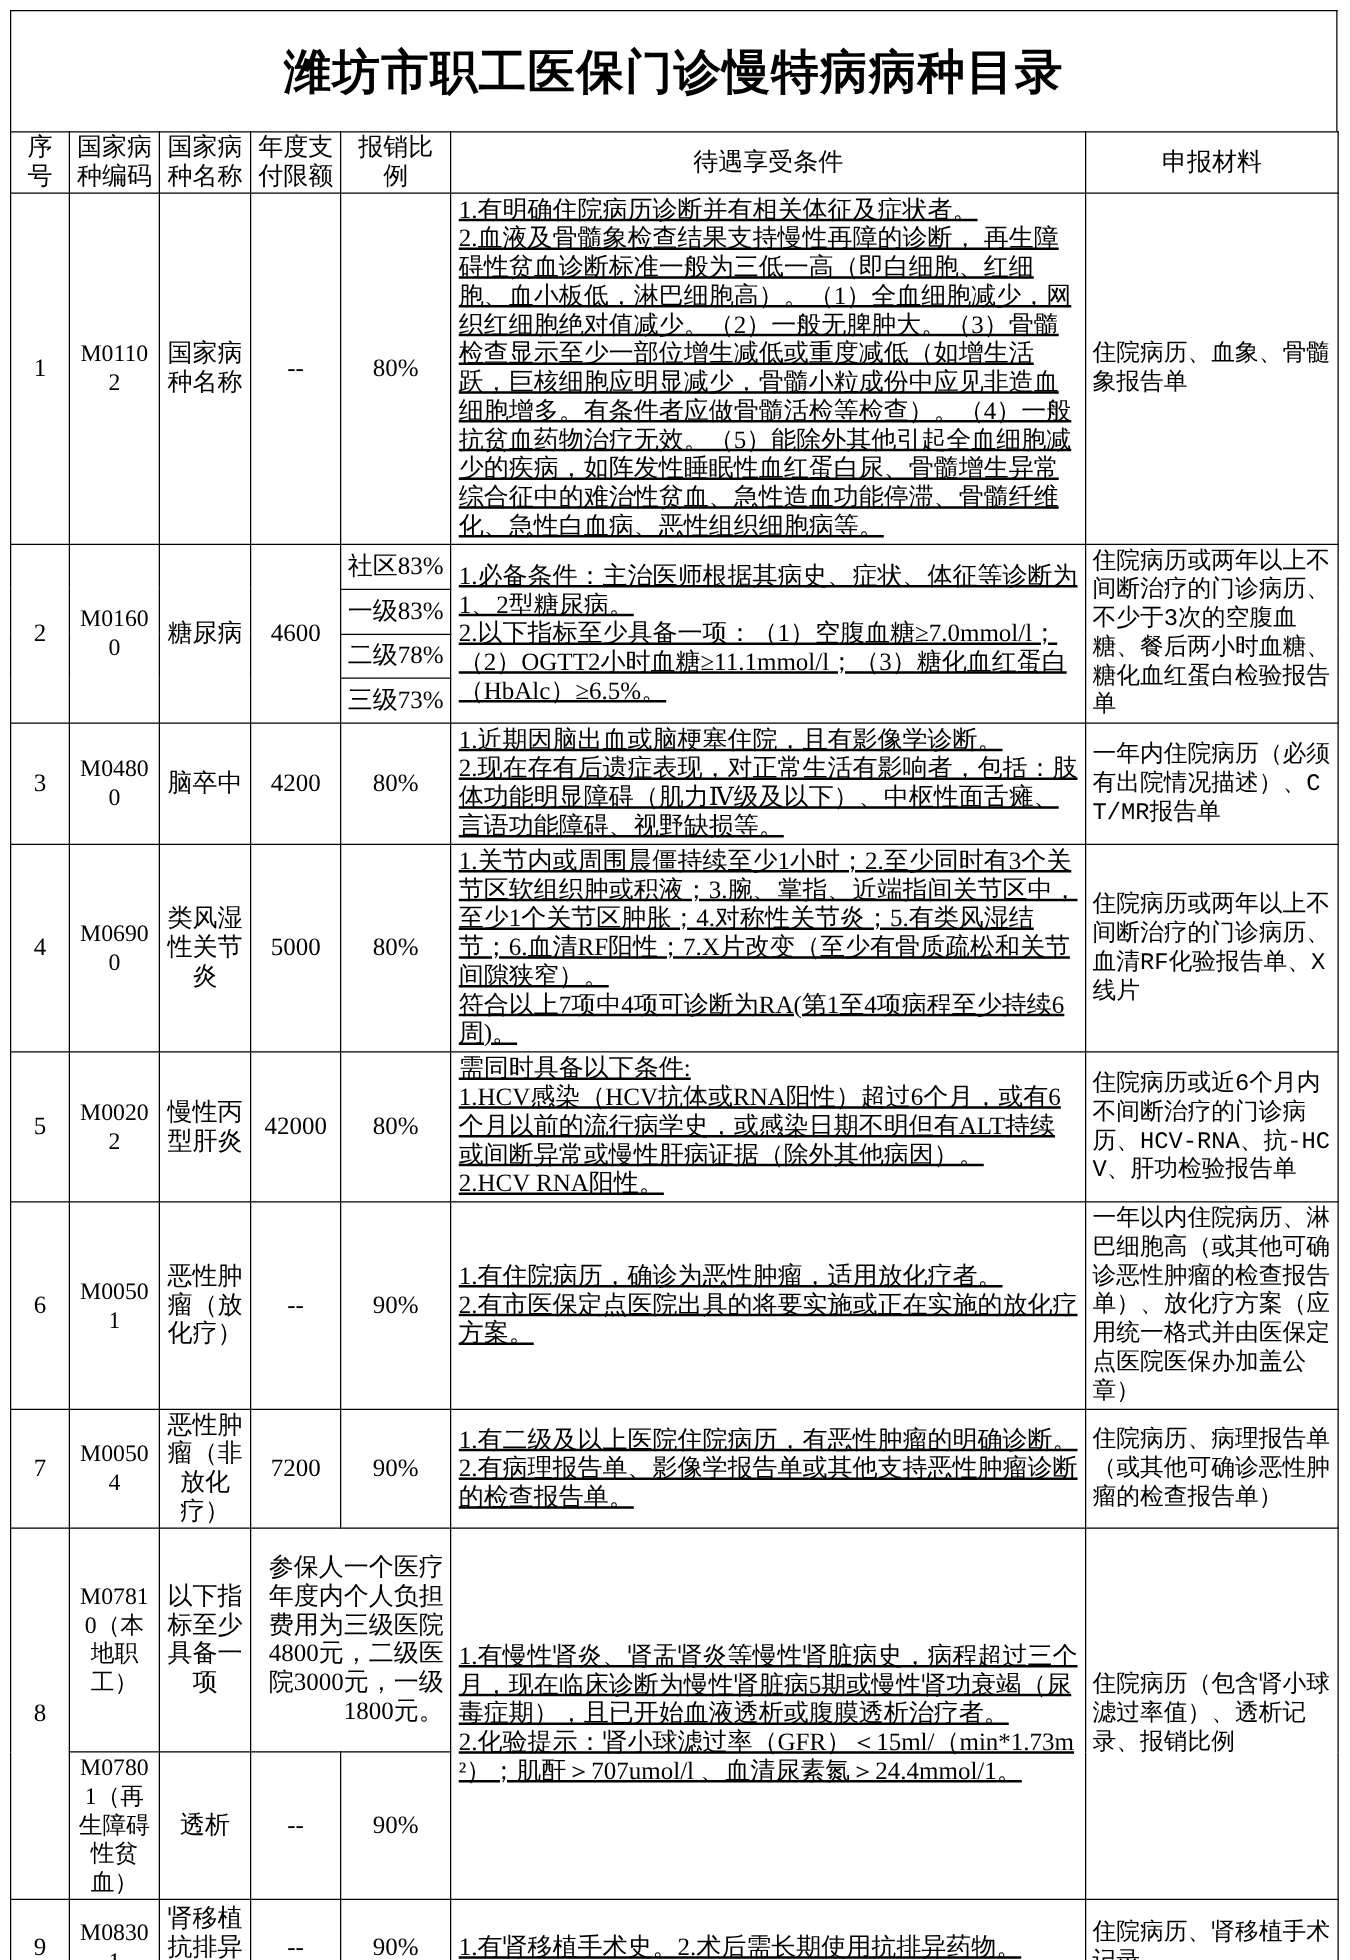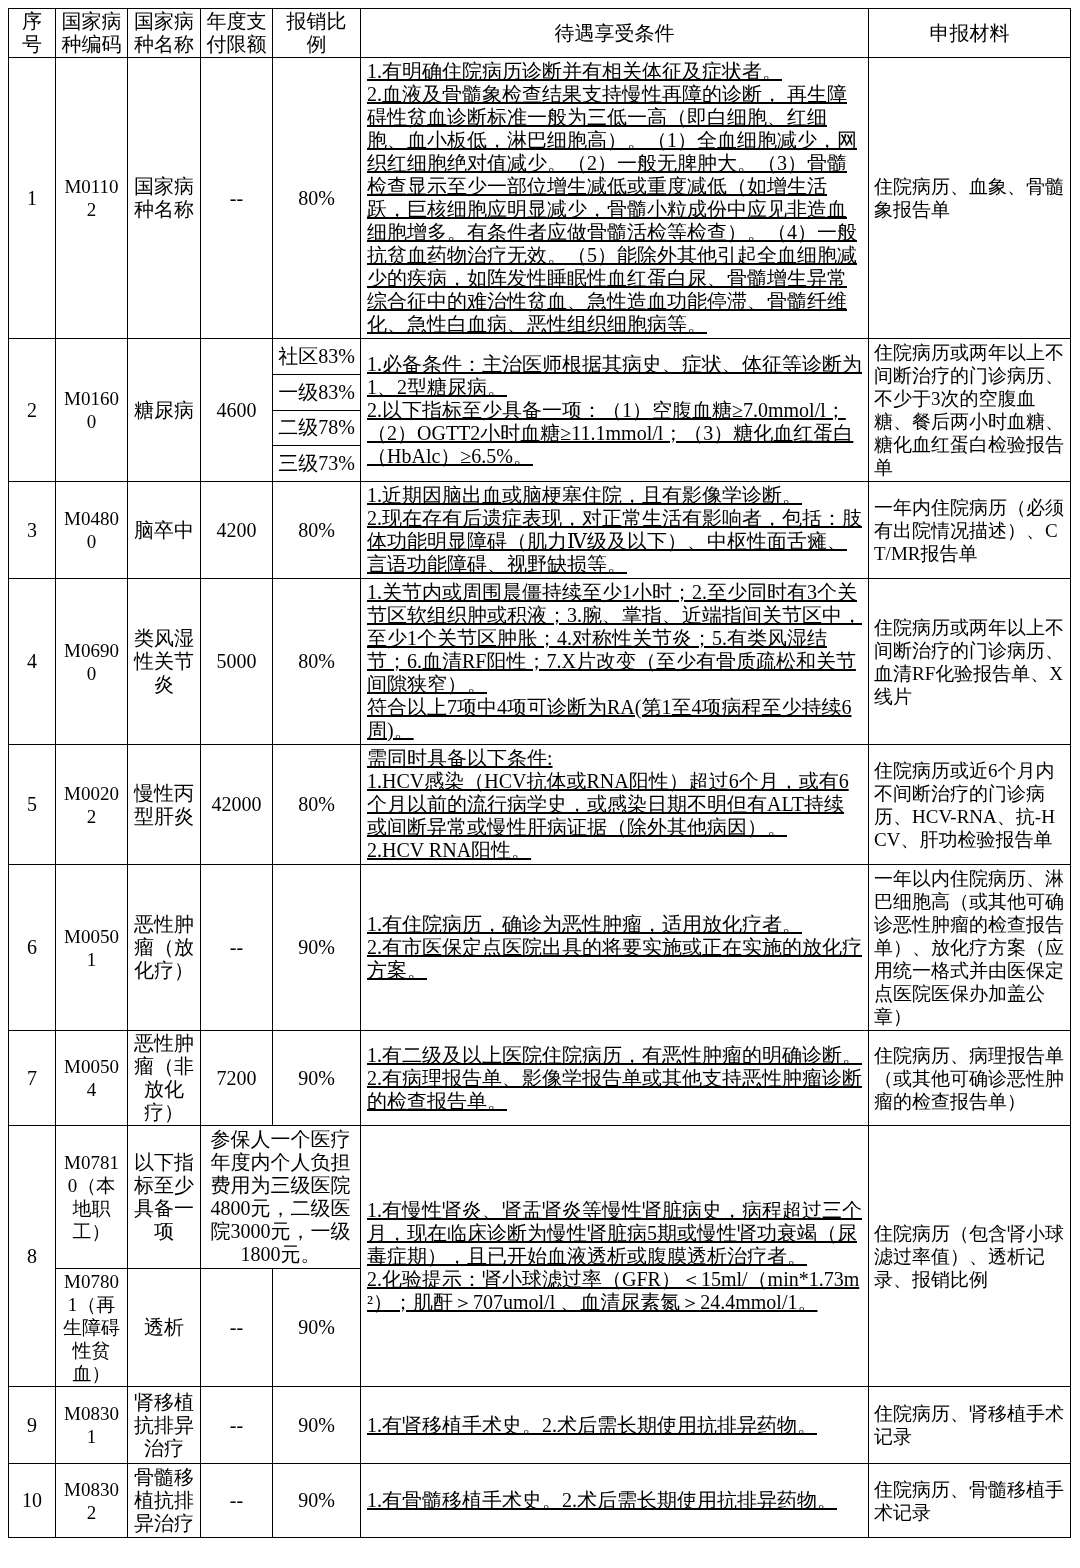--- a/index.html
+++ b/index.html
@@ -46,33 +46,37 @@
     text-align:left;
     white-space:pre-line;
     padding:2px 6px;
     text-decoration:underline;
   }
   td.mat{
     text-align:left;
     white-space:pre-line;
     font-size:19px;
     padding:2px 5px;
+    font-family:Liberation Mono, monospace;
   }
   td.limitratio{
-    text-align:center;
+    text-align:right;
     white-space:pre-line;
-    padding:2px 5px;
+    padding:20px 5px;
   }
   td.code{font-size:19px;margin-top:30px;}
 </style>
 </head>
 <body>
 
 <div class="page">
 
+  <div class="title-box">
+    <h1>潍坊市职工医保门诊慢特病病种目录</h1>
+  </div>
 
   <table>
     <colgroup>
       <col style="width:47px">
       <col style="width:72px">
       <col style="width:73px">
       <col style="width:72px">
       <col style="width:88px">
       <col style="width:508px">
       <col style="width:202px">

